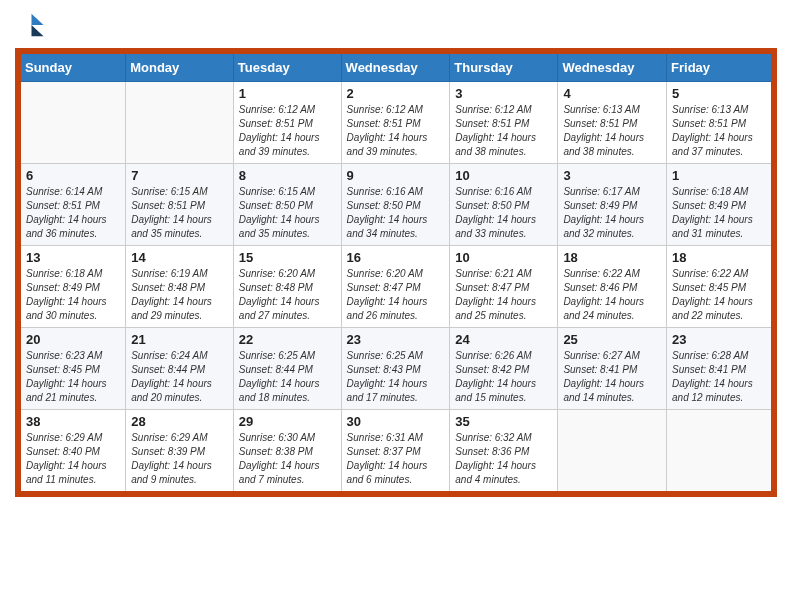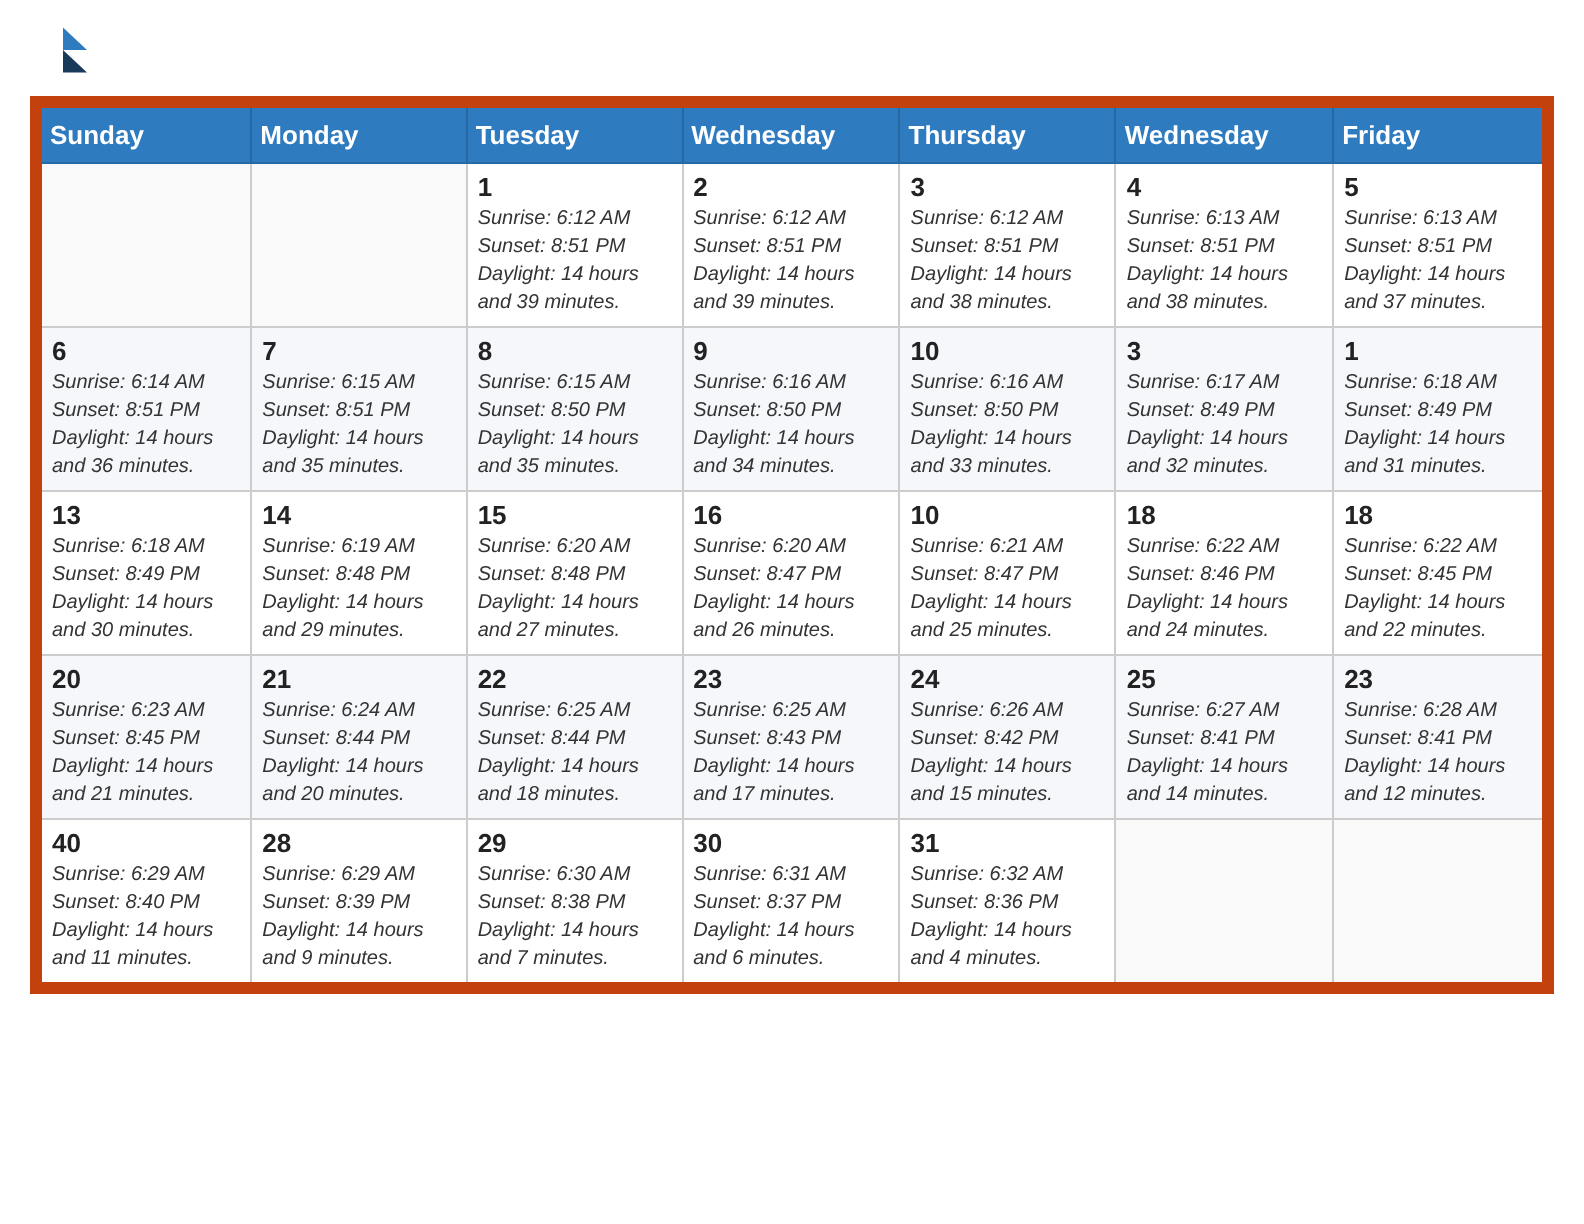--- a/index.html
+++ b/index.html
@@ -235,36 +235,36 @@
           <span class="day-number">25</span>
           <div class="day-info">Sunrise: 6:27 AM<br>Sunset: 8:41 PM<br>Daylight: 14 hours and 14 minutes.</div>
         </td>
         <td>
           <span class="day-number">23</span>
           <div class="day-info">Sunrise: 6:28 AM<br>Sunset: 8:41 PM<br>Daylight: 14 hours and 12 minutes.</div>
         </td>
       </tr>
       <tr>
         <td>
-          <span class="day-number">40</span>
+          <span class="day-number">38</span>
           <div class="day-info">Sunrise: 6:29 AM<br>Sunset: 8:40 PM<br>Daylight: 14 hours and 11 minutes.</div>
         </td>
         <td>
           <span class="day-number">28</span>
           <div class="day-info">Sunrise: 6:29 AM<br>Sunset: 8:39 PM<br>Daylight: 14 hours and 9 minutes.</div>
         </td>
         <td>
           <span class="day-number">29</span>
           <div class="day-info">Sunrise: 6:30 AM<br>Sunset: 8:38 PM<br>Daylight: 14 hours and 7 minutes.</div>
         </td>
         <td>
           <span class="day-number">30</span>
           <div class="day-info">Sunrise: 6:31 AM<br>Sunset: 8:37 PM<br>Daylight: 14 hours and 6 minutes.</div>
         </td>
         <td>
-          <span class="day-number">31</span>
+          <span class="day-number">35</span>
           <div class="day-info">Sunrise: 6:32 AM<br>Sunset: 8:36 PM<br>Daylight: 14 hours and 4 minutes.</div>
         </td>
         <td class="empty-cell"></td>
         <td class="empty-cell"></td>
       </tr>
     </tbody>
 </table>
 
 </body></html>

